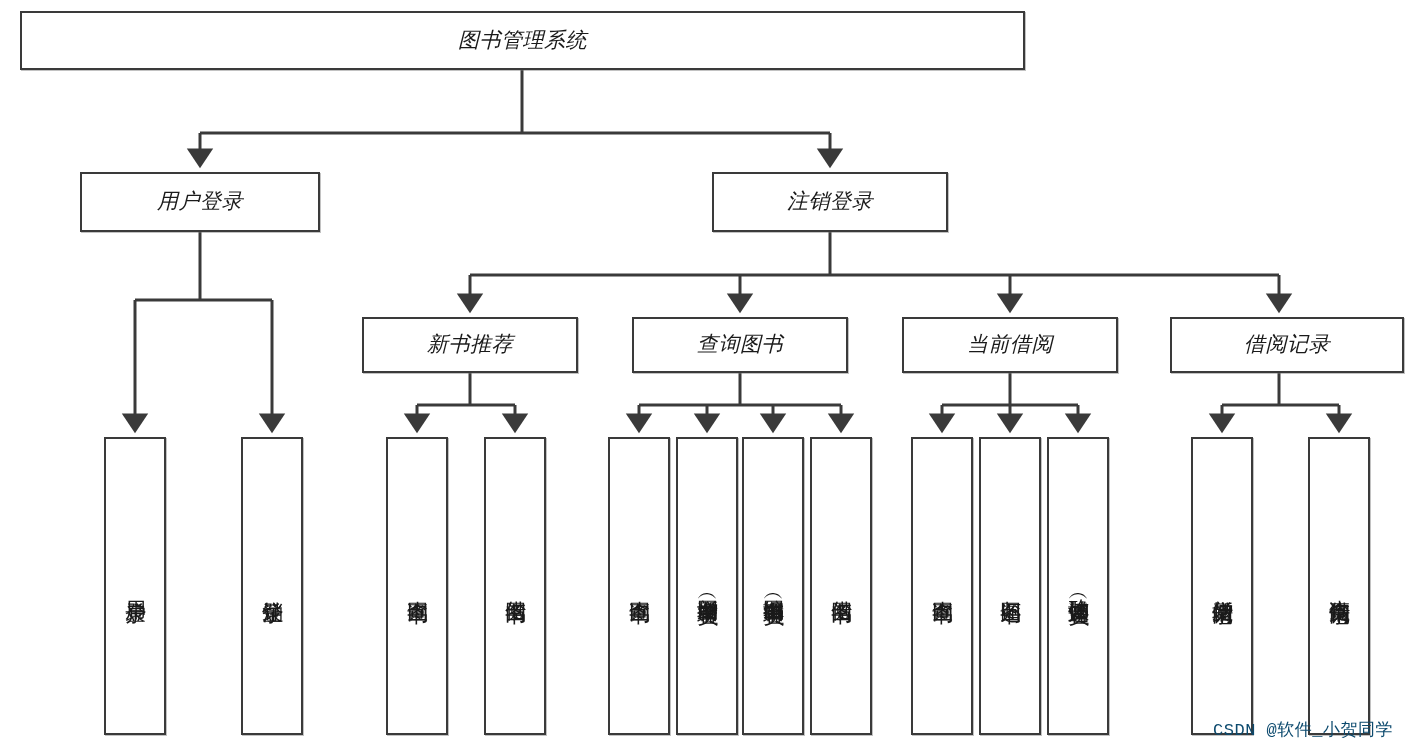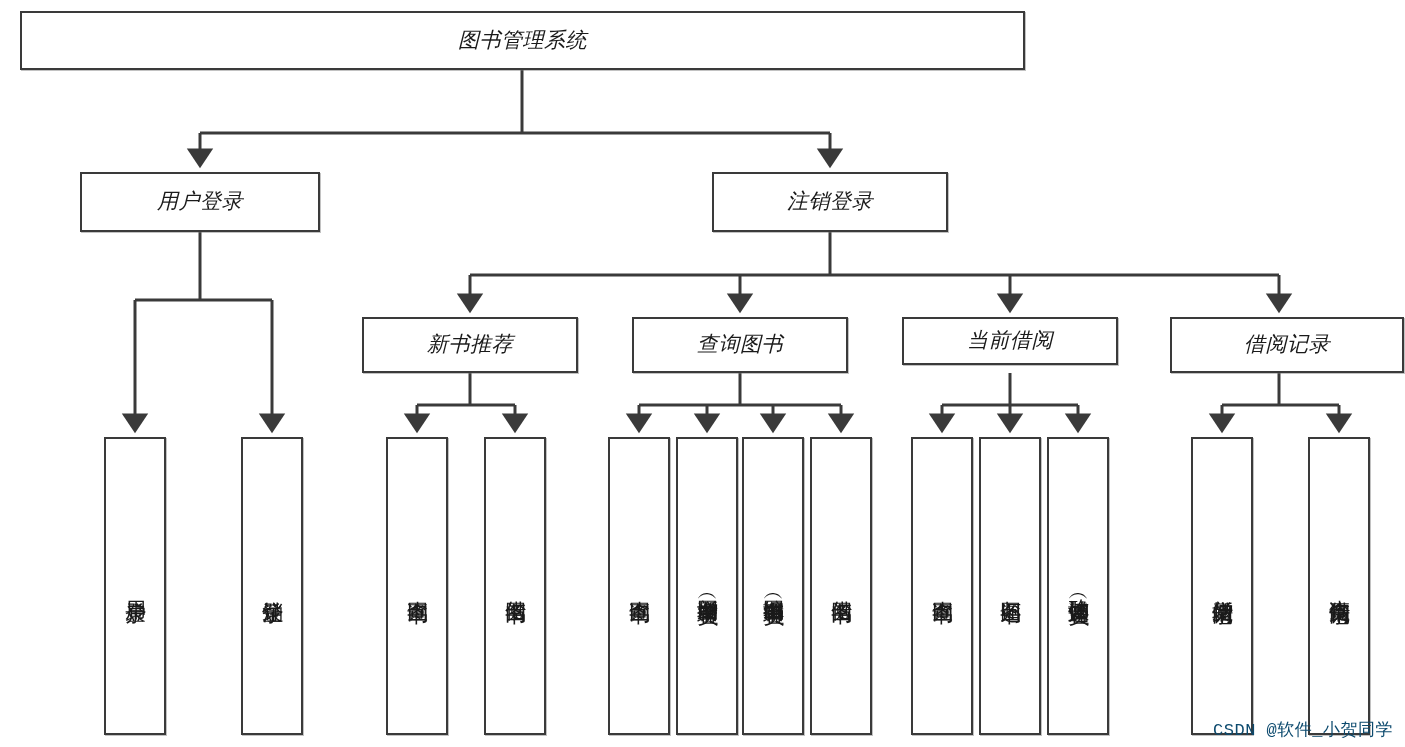--- a/index.html
+++ b/index.html
@@ -136,21 +136,21 @@
   <div class="node h" style="left:712px; top:172px; width:236px; height:60px;">
     <span>注销登录</span>
   </div>
 
   <div class="node h" style="left:362px; top:317px; width:216px; height:56px;">
     <span>新书推荐</span>
   </div>
   <div class="node h" style="left:632px; top:317px; width:216px; height:56px;">
     <span>查询图书</span>
   </div>
-  <div class="node h" style="left:902px; top:317px; width:216px; height:48px;">
+  <div class="node h" style="left:902px; top:317px; width:216px; height:56px;">
     <span>当前借阅</span>
   </div>
   <div class="node h" style="left:1170px; top:317px; width:234px; height:56px;">
     <span>借阅记录</span>
   </div>
 
   <div class="node v" style="left:104px; top:437px; width:62px; height:298px;">
     <span class="vtext">用户登录</span>
   </div>
   <div class="node v" style="left:241px; top:437px; width:62px; height:298px;">

